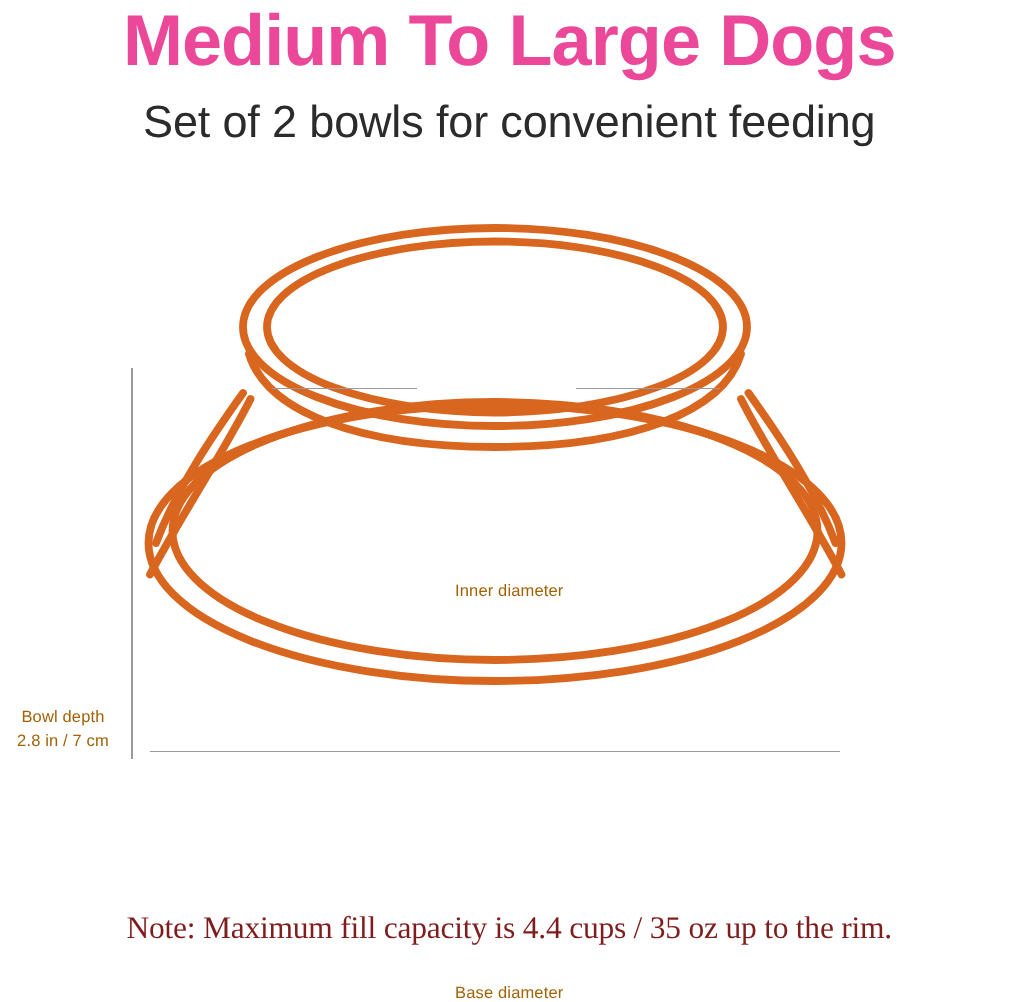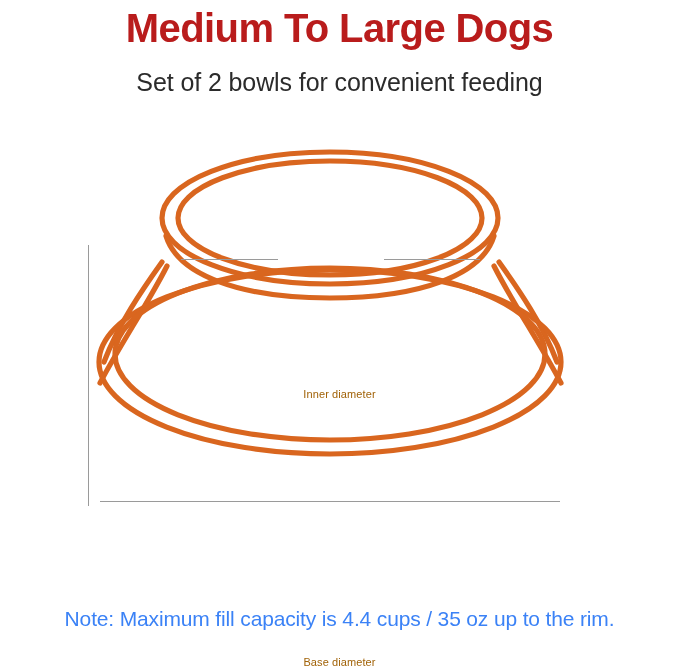--- a/index.html
+++ b/index.html
@@ -28,35 +28,35 @@
     width: 679px;
     text-align: center;
   }
   .title {
     margin: 0;
     padding: 0;
     position: absolute;
     left: 0;
     top: 2px;
     width: 679px;
-    font-size: 40px;
+    font-size: 48px;
     line-height: 52px;
     font-weight: bold;
     letter-spacing: -0.6px;
-    color: #b91c1c;
+    color: #ec4899;
     font-family: "Liberation Sans", "DejaVu Sans", sans-serif;
   }
   .subtitle {
     margin: 0;
     padding: 0;
     position: absolute;
     left: 0;
     top: 67px;
     width: 679px;
-    font-size: 25px;
+    font-size: 30px;
     line-height: 30px;
     font-weight: normal;
     color: #2B2B2B;
     letter-spacing: -0.1px;
   }
 
   
   .stage {
     position: absolute;
     left: 0;
@@ -101,24 +101,25 @@
     text-align: center;
   }
 
   
   .note {
     position: absolute;
     left: 0;
     top: 604px;
     width: 679px;
     text-align: center;
-    color: #3b82f6;
+    color: #7f1d1d;
     font-size: 21px;
     line-height: 29px;
     letter-spacing: -0.15px;
+    font-family: Liberation Serif, serif;
   }
   .note span { display: block; }
 </style>
 </head>
 <body>
 
 <div id="page">
 
   <div class="header-block">
     <h1 class="title">Medium To Large Dogs</h1>
@@ -169,20 +170,24 @@
         <line x1="88" y1="105" x2="88" y2="366"></line>
 
         <line x1="100" y1="361" x2="560" y2="361"></line>
       </g>
     </svg>
 
     <div class="ann ann-inner">
       <span class="l1">Inner diameter</span>
     </div>
 
+    <div class="ann ann-depth">
+      <span class="l1">Bowl depth</span>
+      <span class="l2">2.8 in / 7 cm</span>
+    </div>
 
     <div class="ann ann-base">
       <span class="l1">Base diameter</span>
 
     </div>
   </div>
 
   <div class="note">
     <span>Note: Maximum fill capacity is 4.4 cups / 35 oz up to the rim.</span>
   </div>

